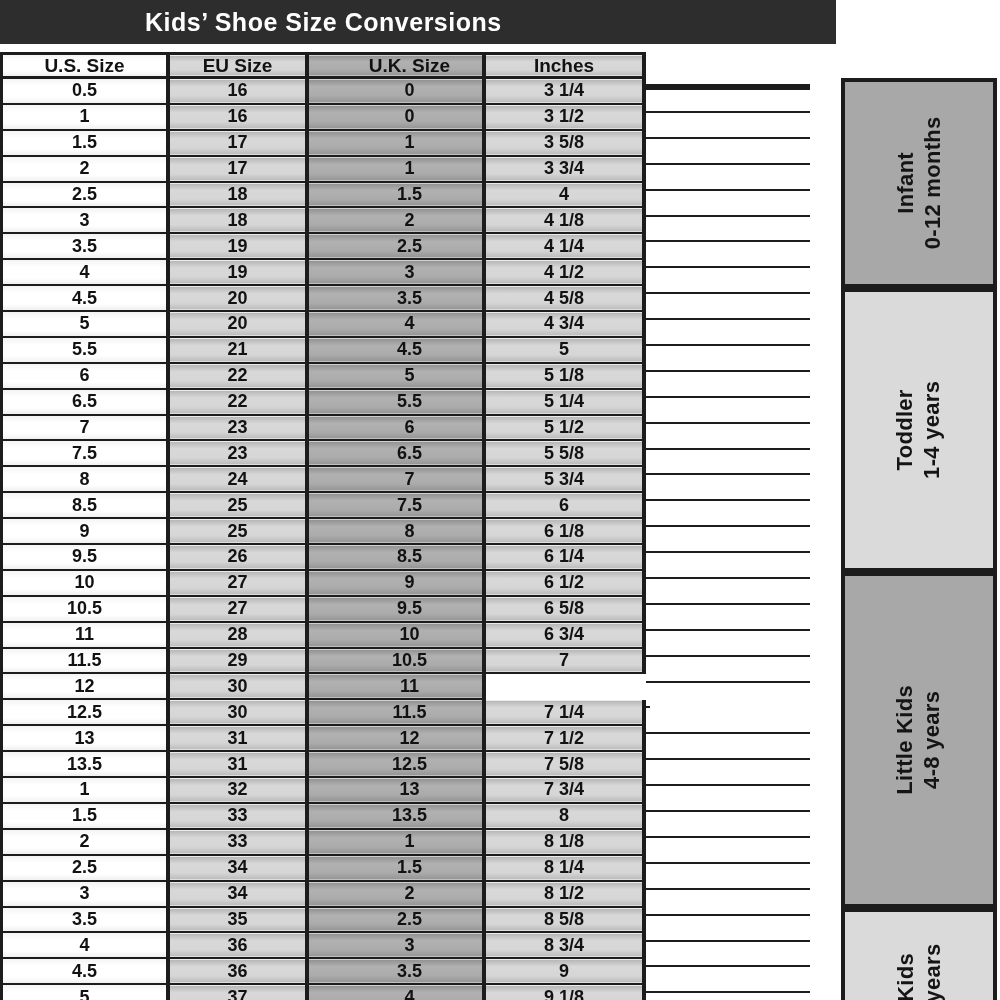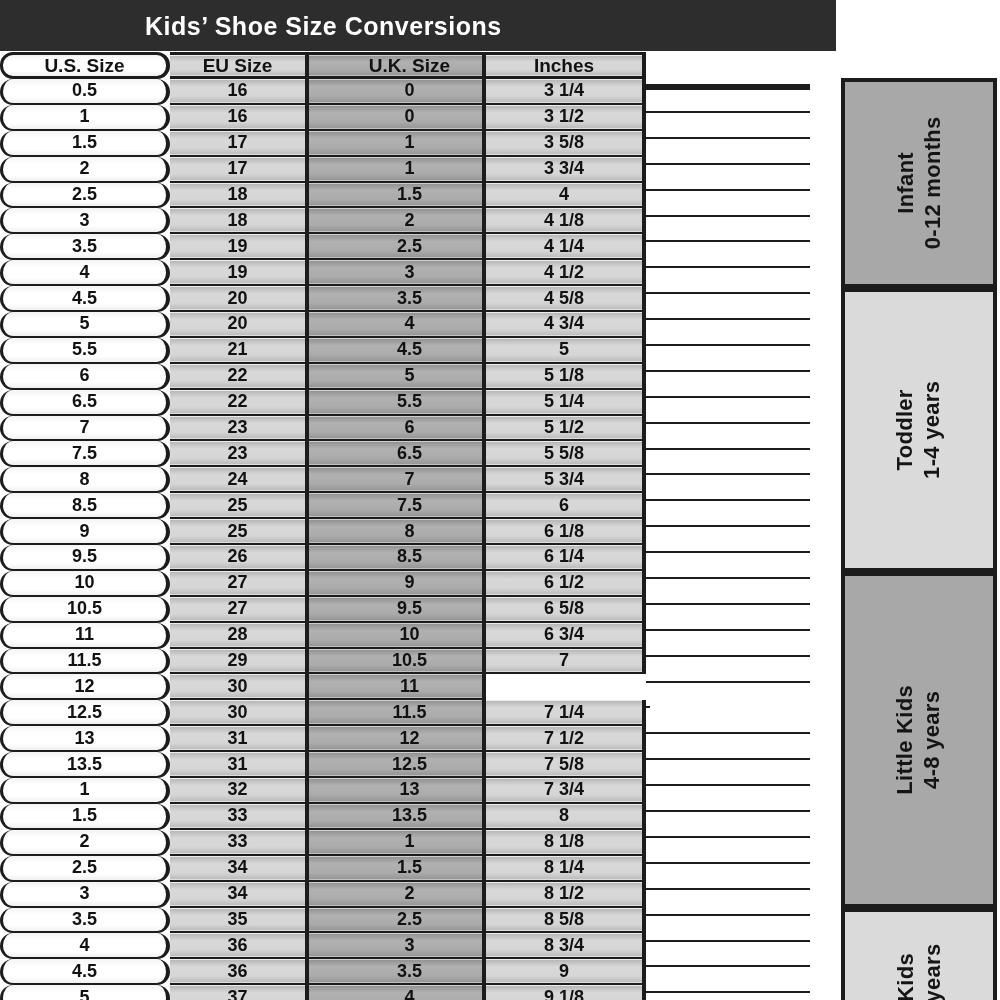--- a/index.html
+++ b/index.html
@@ -1,38 +1,38 @@
 <!DOCTYPE html>
 <html><head>
 <meta charset="utf-8">
 <style>
   html,body{margin:0;padding:0;background:#fff;}
   .screen{
     position:relative;width:1000px;height:1000px;overflow:hidden;
     background:#ffffff;font-family:"Liberation Sans", sans-serif;
   }
   
-  .title-bar{position:absolute;left:0;top:0;width:836px;height:51px;background:#2d2d2d;}
+  .title-bar{position:absolute;left:0;top:0;width:836px;height:44px;background:#2d2d2d;}
   .title{
     position:absolute;left:145px;top:50%;transform:translateY(-50%);
     color:#ffffff;font-weight:700;font-size:25px;letter-spacing:.5px;white-space:nowrap;
   }
   
   .table-wrap{position:absolute;left:0;top:52px;width:836px;}
   .row{display:flex;width:836px;height:25.9px;}
   .row.header{height:27px;}
   .cell{
     box-sizing:border-box;display:flex;align-items:center;justify-content:center;
     font-weight:700;font-size:18px;color:#121212;
     border-right:4px solid #1c1c1c;border-bottom:2px solid #1c1c1c;
     overflow:hidden;white-space:nowrap;
   }
   .cell:first-child{border-left:3px solid #1c1c1c;}
   .row.header .cell{border-top:3px solid #1c1c1c;border-bottom:3px solid #1c1c1c;font-size:19px;}
-  .w0{width:170px;border-radius:13px;}.w1{width:139px;}.w2{width:177px;padding-left:28px;}.w3{width:160px;}.w4{width:164px;margin-top:32px;}
+  .w0{width:170px;}.w1{width:139px;}.w2{width:177px;padding-left:28px;}.w3{width:160px;}.w4{width:164px;margin-top:32px;}
   .sh-white{background:linear-gradient(180deg,#f4f4f4,#ffffff 30%,#ffffff 75%,#f0f0f0);}
   .sh-light{
     background:linear-gradient(180deg,#b2b2b2,#d8d8d8 32%,#d6d6d6 70%,#b9b9b9);
     box-shadow:inset 0 1px 0 #ececec, inset 0 -1px 0 #dedede;
   }
   .sh-dark{
     background:linear-gradient(180deg,#8e8e8e,#b1b1b1 32%,#ababab 70%,#939393);
     box-shadow:inset 0 1px 0 #cfcfcf, inset 0 -1px 0 #c0c0c0;
   }
   

